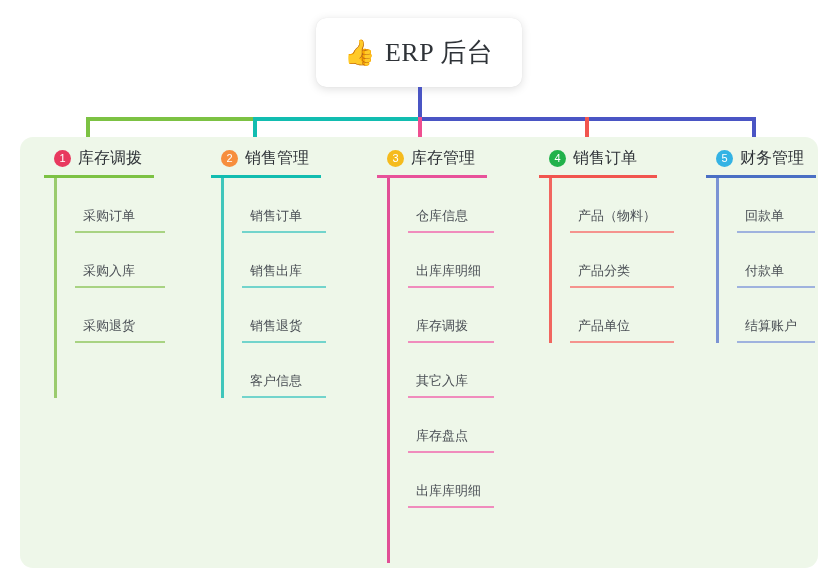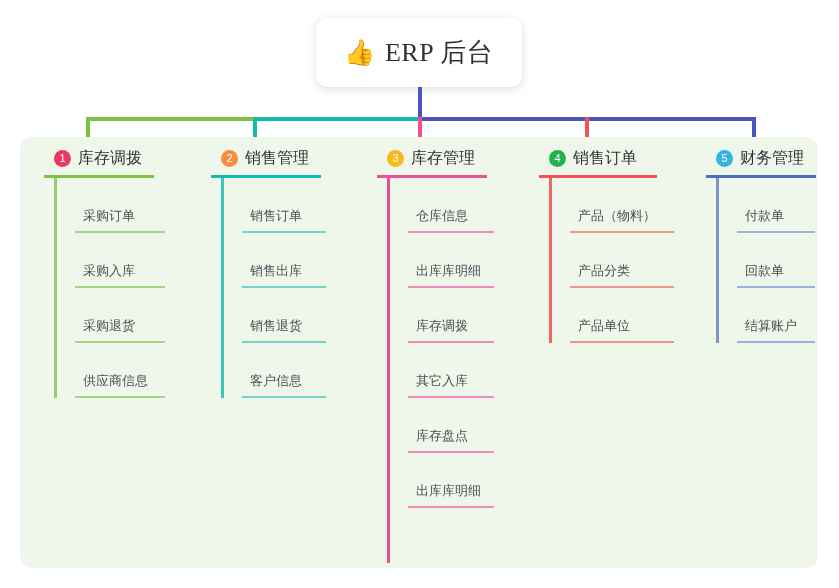--- a/index.html
+++ b/index.html
@@ -181,24 +181,20 @@
             <div class="leaf-rule" style="width: 90px; background: rgb(168, 211, 130);"></div>
           </div>
           <div class="leaf">
             <span class="leaf-text">采购入库</span>
             <div class="leaf-rule" style="width: 90px; background: rgb(168, 211, 130);"></div>
           </div>
           <div class="leaf">
             <span class="leaf-text">采购退货</span>
             <div class="leaf-rule" style="width: 90px; background: rgb(168, 211, 130);"></div>
           </div>
-          <div class="leaf">
-            <span class="leaf-text">供应商信息</span>
-            <div class="leaf-rule" style="width: 90px; background: rgb(168, 211, 130);"></div>
-          </div>
         </div>
       </div>
       <div class="column" style="left: 200px;">
         <div class="col-header">
           <span class="badge" style="background: rgb(247, 142, 61);">2</span>
           <span class="col-title">销售管理</span>
         </div>
         <div class="col-rule" style="width: 110px; margin-left: 11px; background: rgb(18, 189, 176);"></div>
         <div class="leaves">
           <div class="spine" style="background: rgb(63, 198, 187); height: 220px;"></div>
@@ -278,28 +274,28 @@
       </div>
       <div class="column" style="left: 695px;">
         <div class="col-header">
           <span class="badge" style="background: rgb(52, 179, 228);">5</span>
           <span class="col-title">财务管理</span>
         </div>
         <div class="col-rule" style="width: 110px; margin-left: 11px; background: rgb(74, 111, 196);"></div>
         <div class="leaves">
           <div class="spine" style="background: rgb(123, 147, 212); height: 165px;"></div>
           <div class="leaf">
+            <span class="leaf-text">回款单</span>
+            <div class="leaf-rule" style="width: 78px; background: rgb(159, 178, 222);"></div>
+          </div>
+          <div class="leaf">
             <span class="leaf-text">付款单</span>
             <div class="leaf-rule" style="width: 78px; background: rgb(159, 178, 222);"></div>
           </div>
           <div class="leaf">
-            <span class="leaf-text">回款单</span>
-            <div class="leaf-rule" style="width: 78px; background: rgb(159, 178, 222);"></div>
-          </div>
-          <div class="leaf">
             <span class="leaf-text">结算账户</span>
             <div class="leaf-rule" style="width: 78px; background: rgb(159, 178, 222);"></div>
           </div>
         </div>
       </div>
     </div>
 
 </div>
 
 </body></html>

